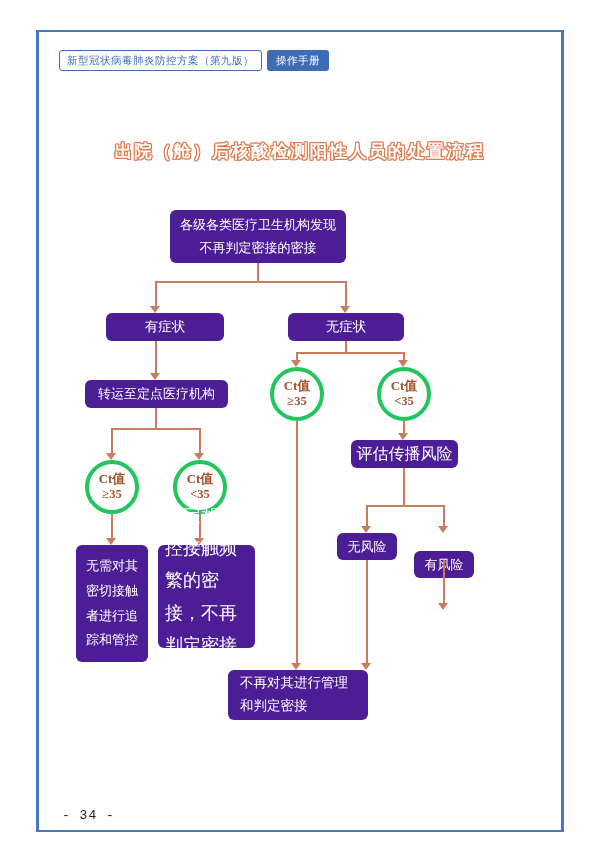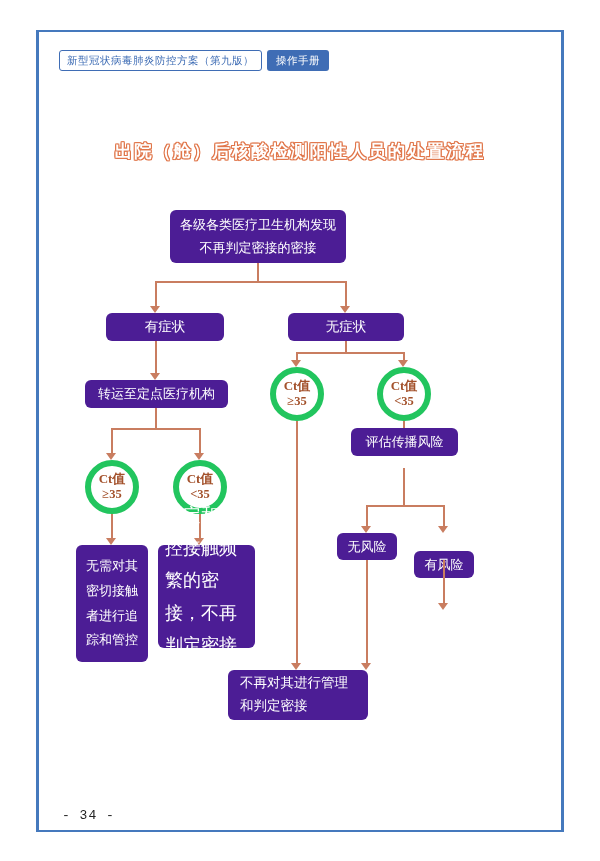--- a/index.html
+++ b/index.html
@@ -23,21 +23,21 @@
          display:flex; flex-direction:column; align-items:center; justify-content:center;
          text-align:center; }
   .box.leftalign { align-items:flex-start; text-align:left; }
 
   .vline { position:absolute; width:2px; background:#c97d60; }
   .hline { position:absolute; height:2px; background:#c97d60; }
   .arr { position:absolute; width:0; height:0; border-left:5px solid transparent;
          border-right:5px solid transparent; border-top:7px solid #c97d60; }
 
   .circle { position:absolute; width:54px; height:54px; border-radius:50%; background:#ffffff;
-            border:6px solid #22c55e; display:flex; flex-direction:column; align-items:center;
+            border:4px solid #22c55e; display:flex; flex-direction:column; align-items:center;
             justify-content:center; color:#a3512b; font-weight:bold; line-height:1.15; }
   .circle .ct  { font-size:13px;   font-family:"Liberation Serif","DejaVu Serif",serif; }
   .circle .val { font-size:12.5px; font-family:"Liberation Serif","DejaVu Serif",serif; }
 
   .pagenum { position:absolute; left:62px; top:808px; font-size:13px; color:#222222;
              letter-spacing:1px; font-family:Liberation Mono, monospace; }
 </style>
 </head>
 <body>
 
@@ -109,21 +109,21 @@
     <span class="ct">Ct值</span>
     <span class="val">≥35</span>
   </div>
   <div class="circle" style="left:377px; top:367px;">
     <span class="ct">Ct值</span>
     <span class="val">&lt;35</span>
   </div>
 
   <div class="vline" style="left:403px; top:421px; height:12px;"></div>
   <div class="arr" style="left:398px; top:433px;"></div>
-  <div class="box" style="left:351px; top:428px; width:107px; height:28px; font-size:13px;">评估传播风险</div>
+  <div class="box" style="left:351px; top:440px; width:107px; height:28px; font-size:16px;">评估传播风险</div>
 
   <div class="vline" style="left:403px; top:468px; height:37px;"></div>
   <div class="hline" style="left:366px; top:505px; width:79px;"></div>
   <div class="vline" style="left:366px; top:505px; height:21px;"></div>
   <div class="vline" style="left:443px; top:505px; height:21px;"></div>
   <div class="arr" style="left:361px; top:526px;"></div>
   <div class="arr" style="left:438px; top:526px;"></div>
 
   <div class="box" style="left:337px; top:533px; width:60px; height:27px; font-size:13px;">无风险</div>
   <div class="box" style="left:414px; top:551px; width:60px; height:27px; font-size:13px;">有风险</div>

